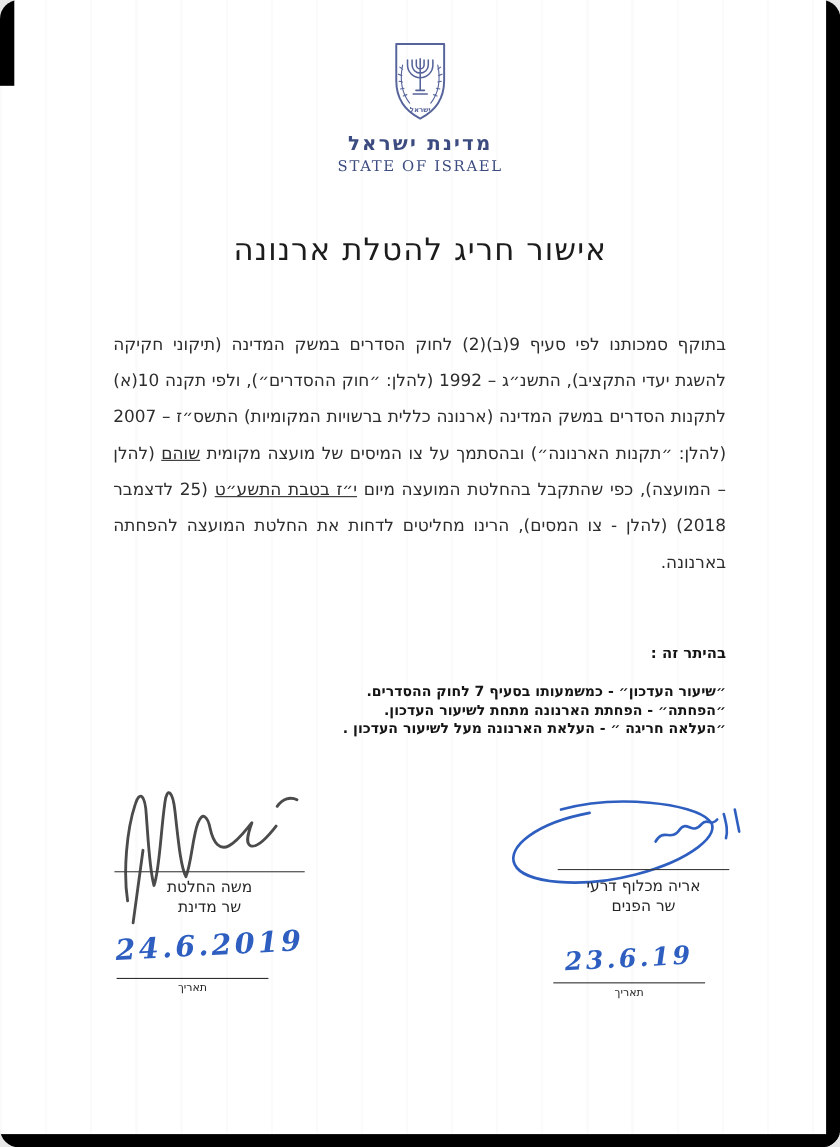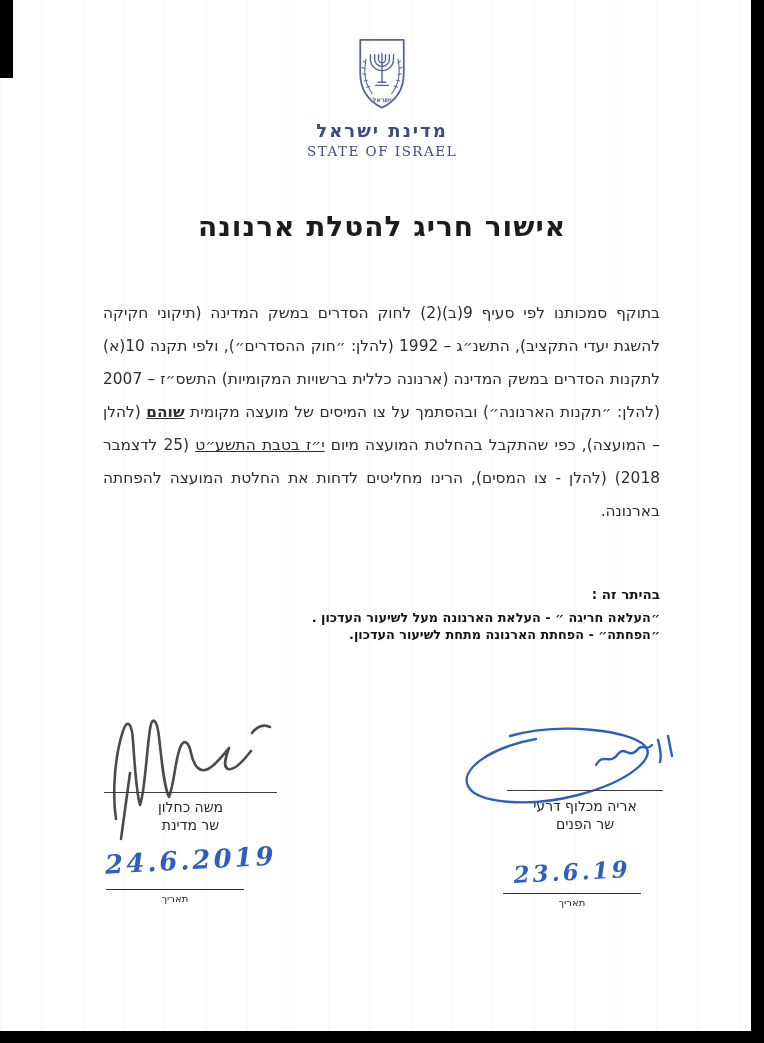--- a/index.html
+++ b/index.html
@@ -1,42 +1,43 @@
 <!DOCTYPE html>
 <html lang="he"><head>
 <meta charset="utf-8">
 <style>
   html,body{margin:0;padding:0;background:#e8e8e8;}
   .page{
     position:relative;width:764px;height:1043px;background:#ffffff;
     font-family:"DejaVu Sans",sans-serif;overflow:hidden;margin:0;
     background-image:repeating-linear-gradient(90deg,rgba(0,0,0,0.015) 0 2px,transparent 2px 41px);
+    border-radius:17px;
   }
   .border-strip{position:absolute;background:#000;}
   .border-strip.right{right:0;top:0;width:13px;height:100%;}
   .border-strip.bottom{left:0;bottom:0;width:100%;height:12px;}
   .border-strip.topleft{left:0;top:0;width:13px;height:78px;}
 
   .letterhead{position:absolute;top:36px;left:0;width:100%;text-align:center;}
   .emblem{width:64px;height:77px;display:block;margin:0 auto;}
   .country-he{margin-top:7px;font-family:"DejaVu Serif","DejaVu Sans",serif;
     font-size:18px;font-weight:bold;letter-spacing:2px;direction:rtl;}
   .country-en{margin-top:2px;font-family:"DejaVu Serif","Liberation Serif",serif;
     font-size:13.5px;letter-spacing:1.5px;}
 
   .doc-title{position:absolute;top:210px;left:0;width:100%;margin:0;text-align:center;
-    direction:rtl;font-weight:700;font-size:28px;color:#1c1c1c;letter-spacing:1px;}
+    direction:rtl;font-weight:400;font-size:28px;color:#1c1c1c;letter-spacing:1px;}
 
   .body-par{position:absolute;top:297px;right:104px;width:557px;margin:0;
     direction:rtl;text-align:justify;font-size:15.4px;line-height:33px;color:#2d2d2d;}
-  .muni{font-weight:bold;text-decoration:underline;}
+  .muni{font-weight:normal;text-decoration:underline;}
   .uline{text-decoration:underline;}
 
   .definitions{position:absolute;top:586px;right:104px;width:557px;direction:rtl;text-align:right;color:#151515;}
-  .def-heading{font-size:13.5px;font-weight:bold;margin-bottom:8px;}
+  .def-heading{font-size:13.5px;font-weight:bold;margin-bottom:20px;}
   .def-item{font-size:12.8px;font-weight:bold;line-height:16.5px;}
 
   .sig{position:absolute;}
   .sig-kahlon{left:100px;top:693px;width:180px;height:150px;}
   .sig-deri{left:448px;top:720px;width:242px;height:100px;}
   .sigline{position:absolute;border-top:1.6px solid #3c3c3c;height:0;}
   .line-kahlon{left:104px;top:792px;width:173px;}
   .line-deri{left:507px;top:790px;width:156px;}
   .sigblock{position:absolute;direction:rtl;text-align:center;font-size:14px;line-height:17.5px;color:#262626;}
   .block-kahlon{left:104px;top:799px;width:173px;}
@@ -75,33 +76,34 @@
     <div class="country-he" style="color: rgb(61, 76, 128);">מדינת ישראל</div>
     <div class="country-en" style="color: rgb(61, 76, 128);">STATE OF ISRAEL</div>
   </header>
 
   <h1 class="doc-title">אישור חריג להטלת ארנונה</h1>
 
   <p class="body-par"><span>בתוקף סמכותנו לפי סעיף 9(ב)(2) לחוק הסדרים במשק המדינה (תיקוני חקיקה להשגת יעדי התקציב), התשנ״ג – 1992 (להלן: ״חוק ההסדרים״), ולפי תקנה 10(א) לתקנות הסדרים במשק המדינה (ארנונה כללית ברשויות המקומיות) התשס״ז – 2007 (להלן: ״תקנות הארנונה״) ובהסתמך על צו המיסים של מועצה מקומית </span><span class="muni">שוהם</span><span> (להלן – המועצה), כפי שהתקבל בהחלטת המועצה מיום </span><span class="uline">י״ז בטבת התשע״ט</span><span> (25 לדצמבר 2018) (להלן - צו המסים), הרינו מחליטים לדחות את החלטת המועצה להפחתה בארנונה.</span></p>
 
   <section class="definitions">
     <div class="def-heading">בהיתר זה :</div>
+    <div class="def-item">״שיעור העדכון״ - כמשמעותו בסעיף 7 לחוק ההסדרים.</div>
+    <div class="def-item">״הפחתה״ - הפחתת הארנונה מתחת לשיעור העדכון.</div>
     <div class="def-item">״העלאה חריגה ״ - העלאת הארנונה מעל לשיעור העדכון .</div>
-    <div class="def-item">״הפחתה״ - הפחתת הארנונה מתחת לשיעור העדכון.</div>
   </section>
 
   <svg class="sig sig-kahlon" viewBox="0 0 180 150">
     <g fill="none" stroke-width="2.6" stroke-linecap="round" stroke-linejoin="round" stroke="#4b4b4b">
       <path d="M16,126 C12,100 15,62 23,38 C27,25 32,30 33,48 C35,74 36,98 40,112 C45,98 46,64 50,36 C52,22 57,26 59,44 C62,70 64,94 69,104 C74,92 75,68 80,55 C84,44 89,50 91,60 C94,74 100,80 108,76 C116,72 123,62 129,55 C125,66 123,74 128,76 C134,78 144,67 151,58 M152,40 C157,33 164,31 170,34"></path>
       <path d="M30,80 C27,102 24,124 21,146"></path>
     </g>
   </svg>
   <div class="sigline line-kahlon"></div>
   <div class="sigblock block-kahlon">
-    <div>משה כחלון</div>
+    <div>משה החלטת</div>
     <div>שר מדינת</div>
   </div>
 
   <svg class="sig sig-deri" viewBox="0 0 242 100">
     <g fill="none" stroke-width="2.4" stroke-linecap="round" stroke-linejoin="round" stroke="#2e5fc0">
       <path d="M62,16 C112,2 182,10 197,26 C209,38 180,62 130,75 C80,88 28,83 20,66 C12,50 40,28 88,19"></path>
       <path d="M148,45 C155,32 162,46 170,34 C177,25 181,40 190,29 C195,23 198,32 204,25 M210,20 C212,28 214,35 212,42 M220,16 L224,36"></path>
     </g>
   </svg>
   <div class="sigline line-deri"></div>

